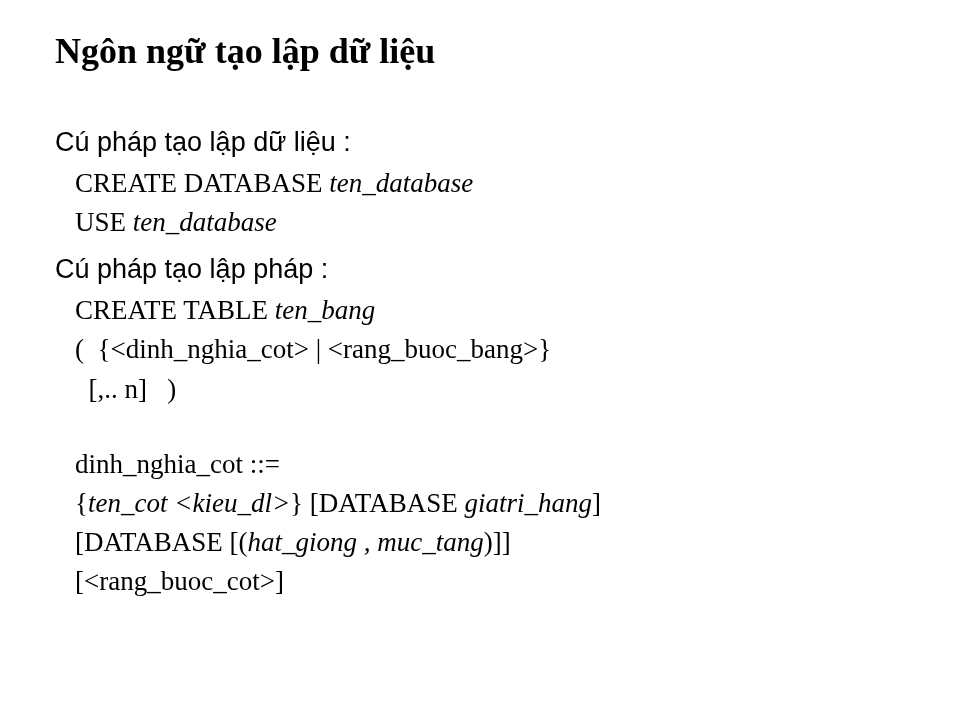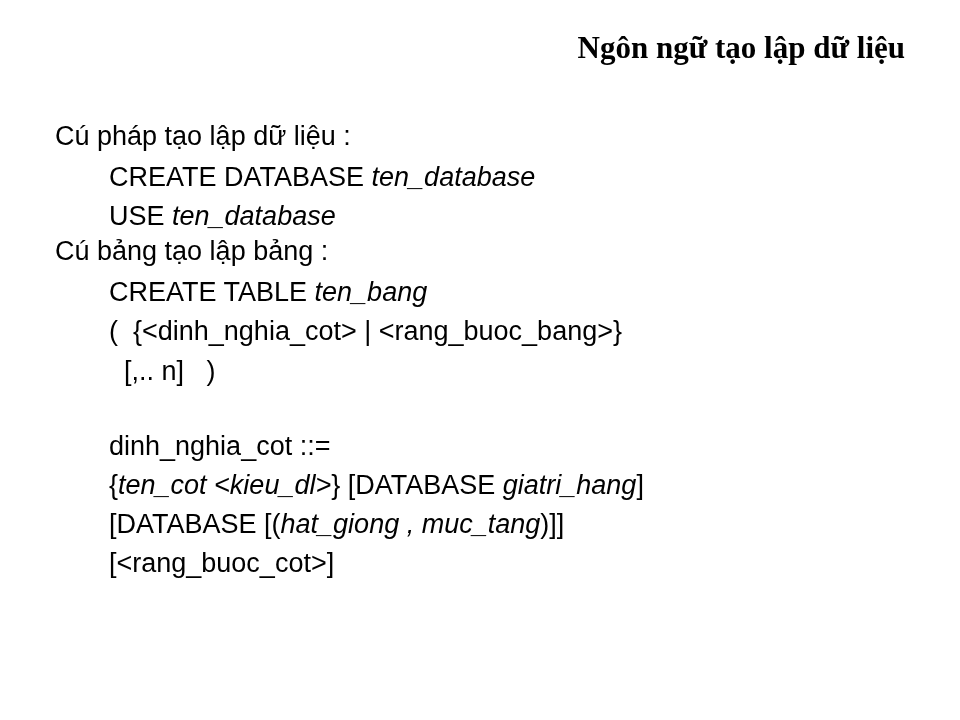--- a/index.html
+++ b/index.html
@@ -9,36 +9,35 @@
     }
     body {
       width: 960px;
       height: 720px;
       background: #ffffff;
       padding: 30px 55px;
       font-family: Arial, "Helvetica Neue", Helvetica, sans-serif;
       color: #000000;
     }
     .title {
-      font-size: 31px;
+      font-size: 36px;
       font-weight: bold;
       font-family: "Times New Roman", Times, serif;
       margin-bottom: 55px;
-      text-align: right;
     }
     .heading {
       font-size: 27px;
       font-family: Arial, sans-serif;
-      margin-top: 0;
+      margin-top: 12px;
       margin-bottom: 6px;
     }
     .code-line {
-      font-family: Liberation Sans, sans-serif;
+      font-family: Liberation Serif, serif;
       font-size: 27px;
-      margin-left: 54px;
+      margin-left: 20px;
       line-height: 1.45;
       white-space: pre;
     }
     .italic {
       font-style: italic;
     }
     .spacer {
       height: 36px;
     }
   </style>
@@ -46,21 +45,21 @@
 <body>
 
 <div class="title">Ngôn ngữ tạo lập dữ liệu</div>
 
 <div class="heading">Cú pháp tạo lập dữ liệu :</div>
 
 <div class="code-line"><span>CREATE DATABASE </span><span class="italic">ten_database</span></div>
 
 <div class="code-line"><span>USE </span><span class="italic">ten_database</span></div>
 
-<div class="heading">Cú bảng tạo lập bảng :</div>
+<div class="heading">Cú pháp tạo lập pháp :</div>
 
 <div class="code-line"><span>CREATE TABLE </span><span class="italic">ten_bang</span></div>
 
 <div class="code-line">(  {&lt;dinh_nghia_cot&gt; | &lt;rang_buoc_bang&gt;}</div>
 
 <div class="code-line">  [,.. n]   )</div>
 
 <div class="spacer"></div>
 
 <div class="code-line">dinh_nghia_cot ::=</div>

